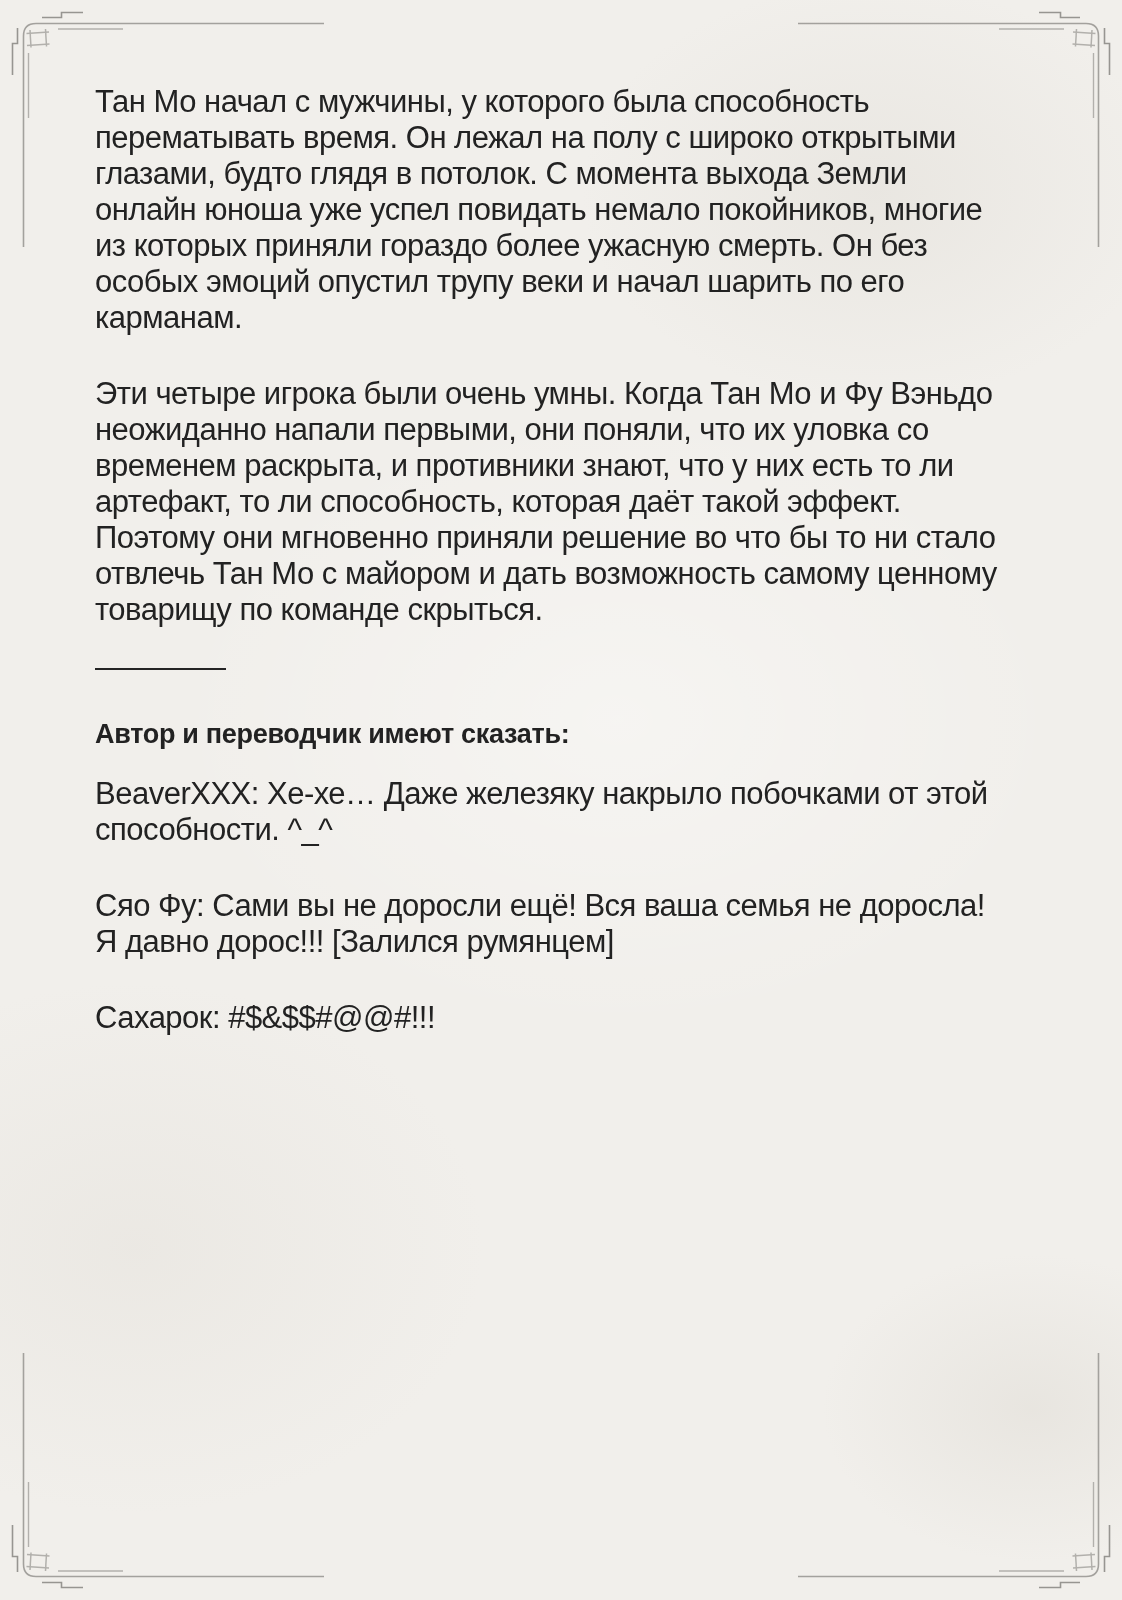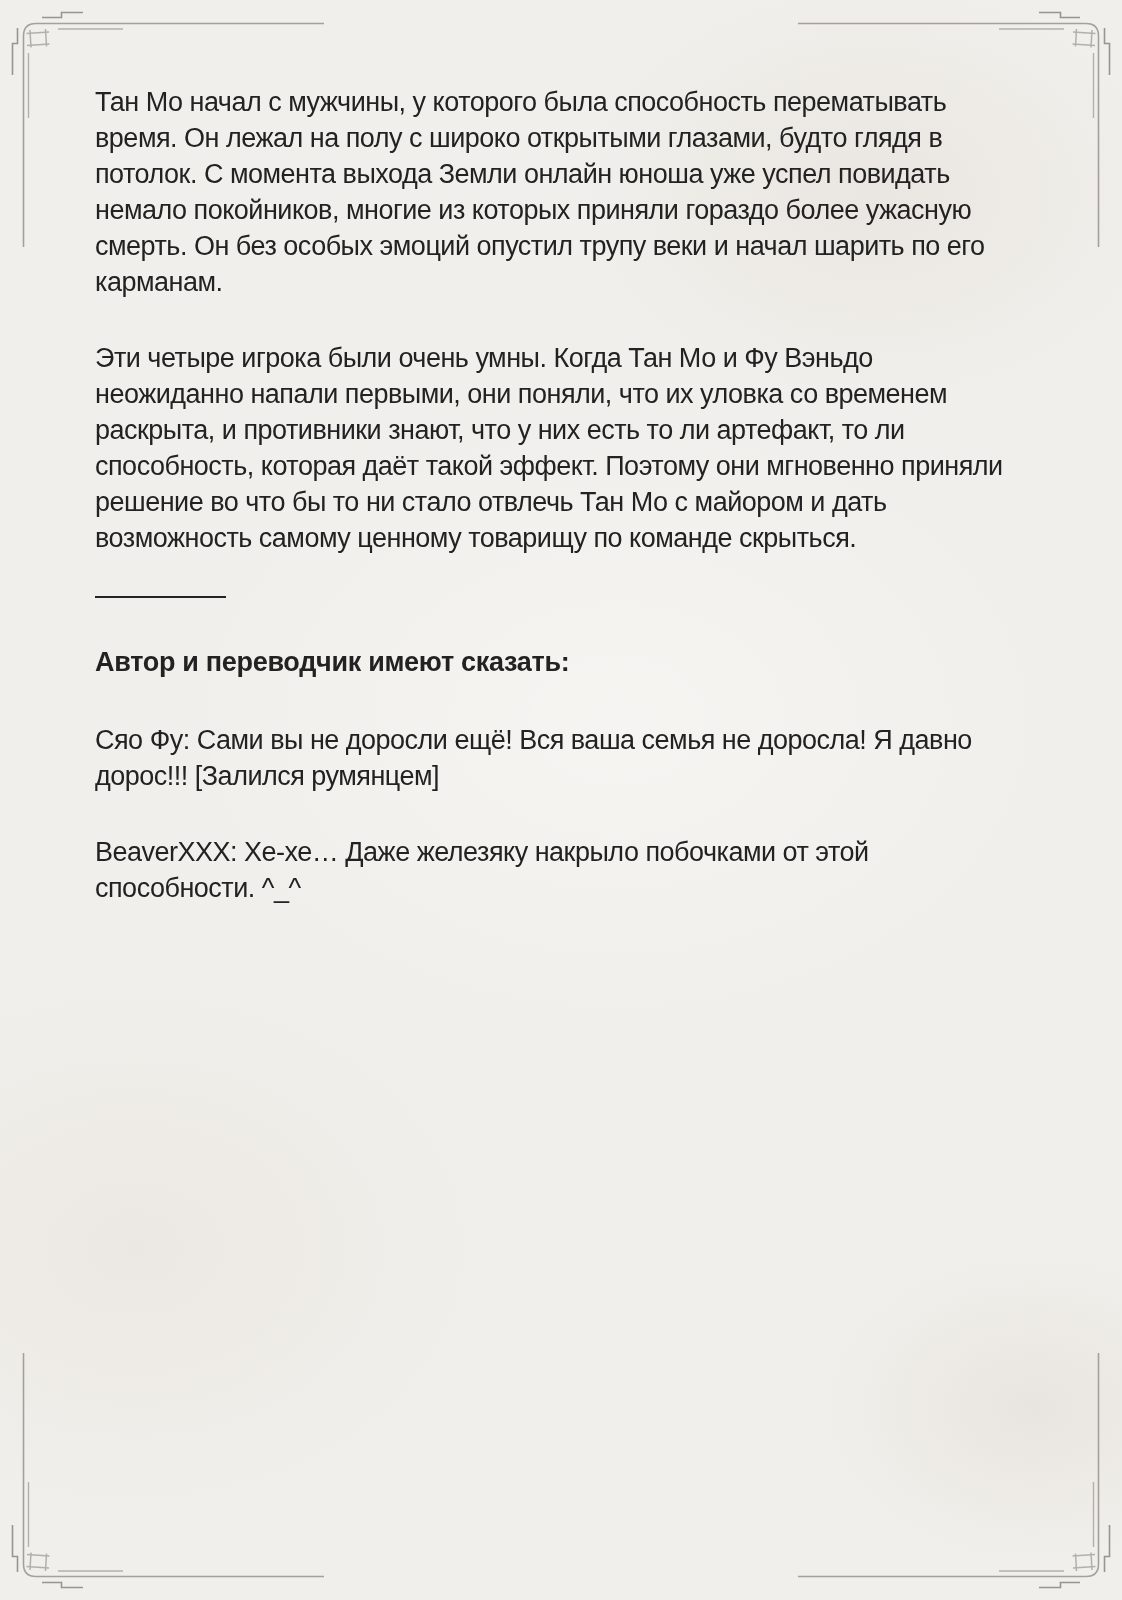--- a/index.html
+++ b/index.html
@@ -29,37 +29,37 @@
     width:1122px; height:1600px;
     pointer-events:none;
   }
   .content{
     position:absolute;
     left:95px; top:84px;
     width:908px;
   }
   .para{
     margin:0 0 40px 0;
-    font-size:27px;
+    font-size:31px;
     line-height:36px;
     letter-spacing:-0.5px;
     color:var(--ink);
   }
   .divider{
     width:131px;
     height:0;
     border-top:2.5px solid #242424;
     margin:12px 0 46px 0;
   }
   .afterword-heading{
     font-size:27px;
     line-height:36px;
     font-weight:bold;
     letter-spacing:-0.3px;
-    margin:0 0 42px 0;
+    margin:0 0 24px 0;
   }
 </style>
 </head>
 <body>
 
 <svg class="frame-svg" viewBox="0 0 1122 1600" xmlns="http://www.w3.org/2000/svg" aria-hidden="true">
   <defs>
     <g id="corner-ornament" fill="none">
 
       <path d="M 324 23.5 H 36 Q 23.5 23.5 23.5 36 V 247" stroke="var(--frame-main)" stroke-width="1.6"></path>
@@ -92,15 +92,16 @@
 </svg>
 
 <main class="content">
   <p class="para">Тан Мо начал с мужчины, у которого была способность перематывать время. Он лежал на полу с широко открытыми глазами, будто глядя в потолок. С момента выхода Земли онлайн юноша уже успел повидать немало покойников, многие из которых приняли гораздо более ужасную смерть. Он без особых эмоций опустил трупу веки и начал шарить по его карманам.</p>
   <p class="para">Эти четыре игрока были очень умны. Когда Тан Мо и Фу Вэньдо неожиданно напали первыми, они поняли, что их уловка со временем раскрыта, и противники знают, что у них есть то ли артефакт, то ли способность, которая даёт такой эффект. Поэтому они мгновенно приняли решение во что бы то ни стало отвлечь Тан Мо с майором и дать возможность самому ценному товарищу по команде скрыться.</p>
 
   <div class="divider"></div>
 
   <h2 class="afterword-heading">Автор и переводчик имеют сказать:</h2>
 
+  <p class="para">BeaverXXX: Хе-хе… Даже железяку накрыло побочками от этой способности. ^_^</p>
   <p class="para">Сяо Фу: Сами вы не доросли ещё! Вся ваша семья не доросла! Я давно дорос!!! [Залился румянцем]</p>
-  <p class="para">BeaverXXX: Хе-хе… Даже железяку накрыло побочками от этой способности. ^_^</p>
+  <p class="para">Сахарок: #$&amp;$$#@@#!!!</p>
 </main>
 
 </body></html>

